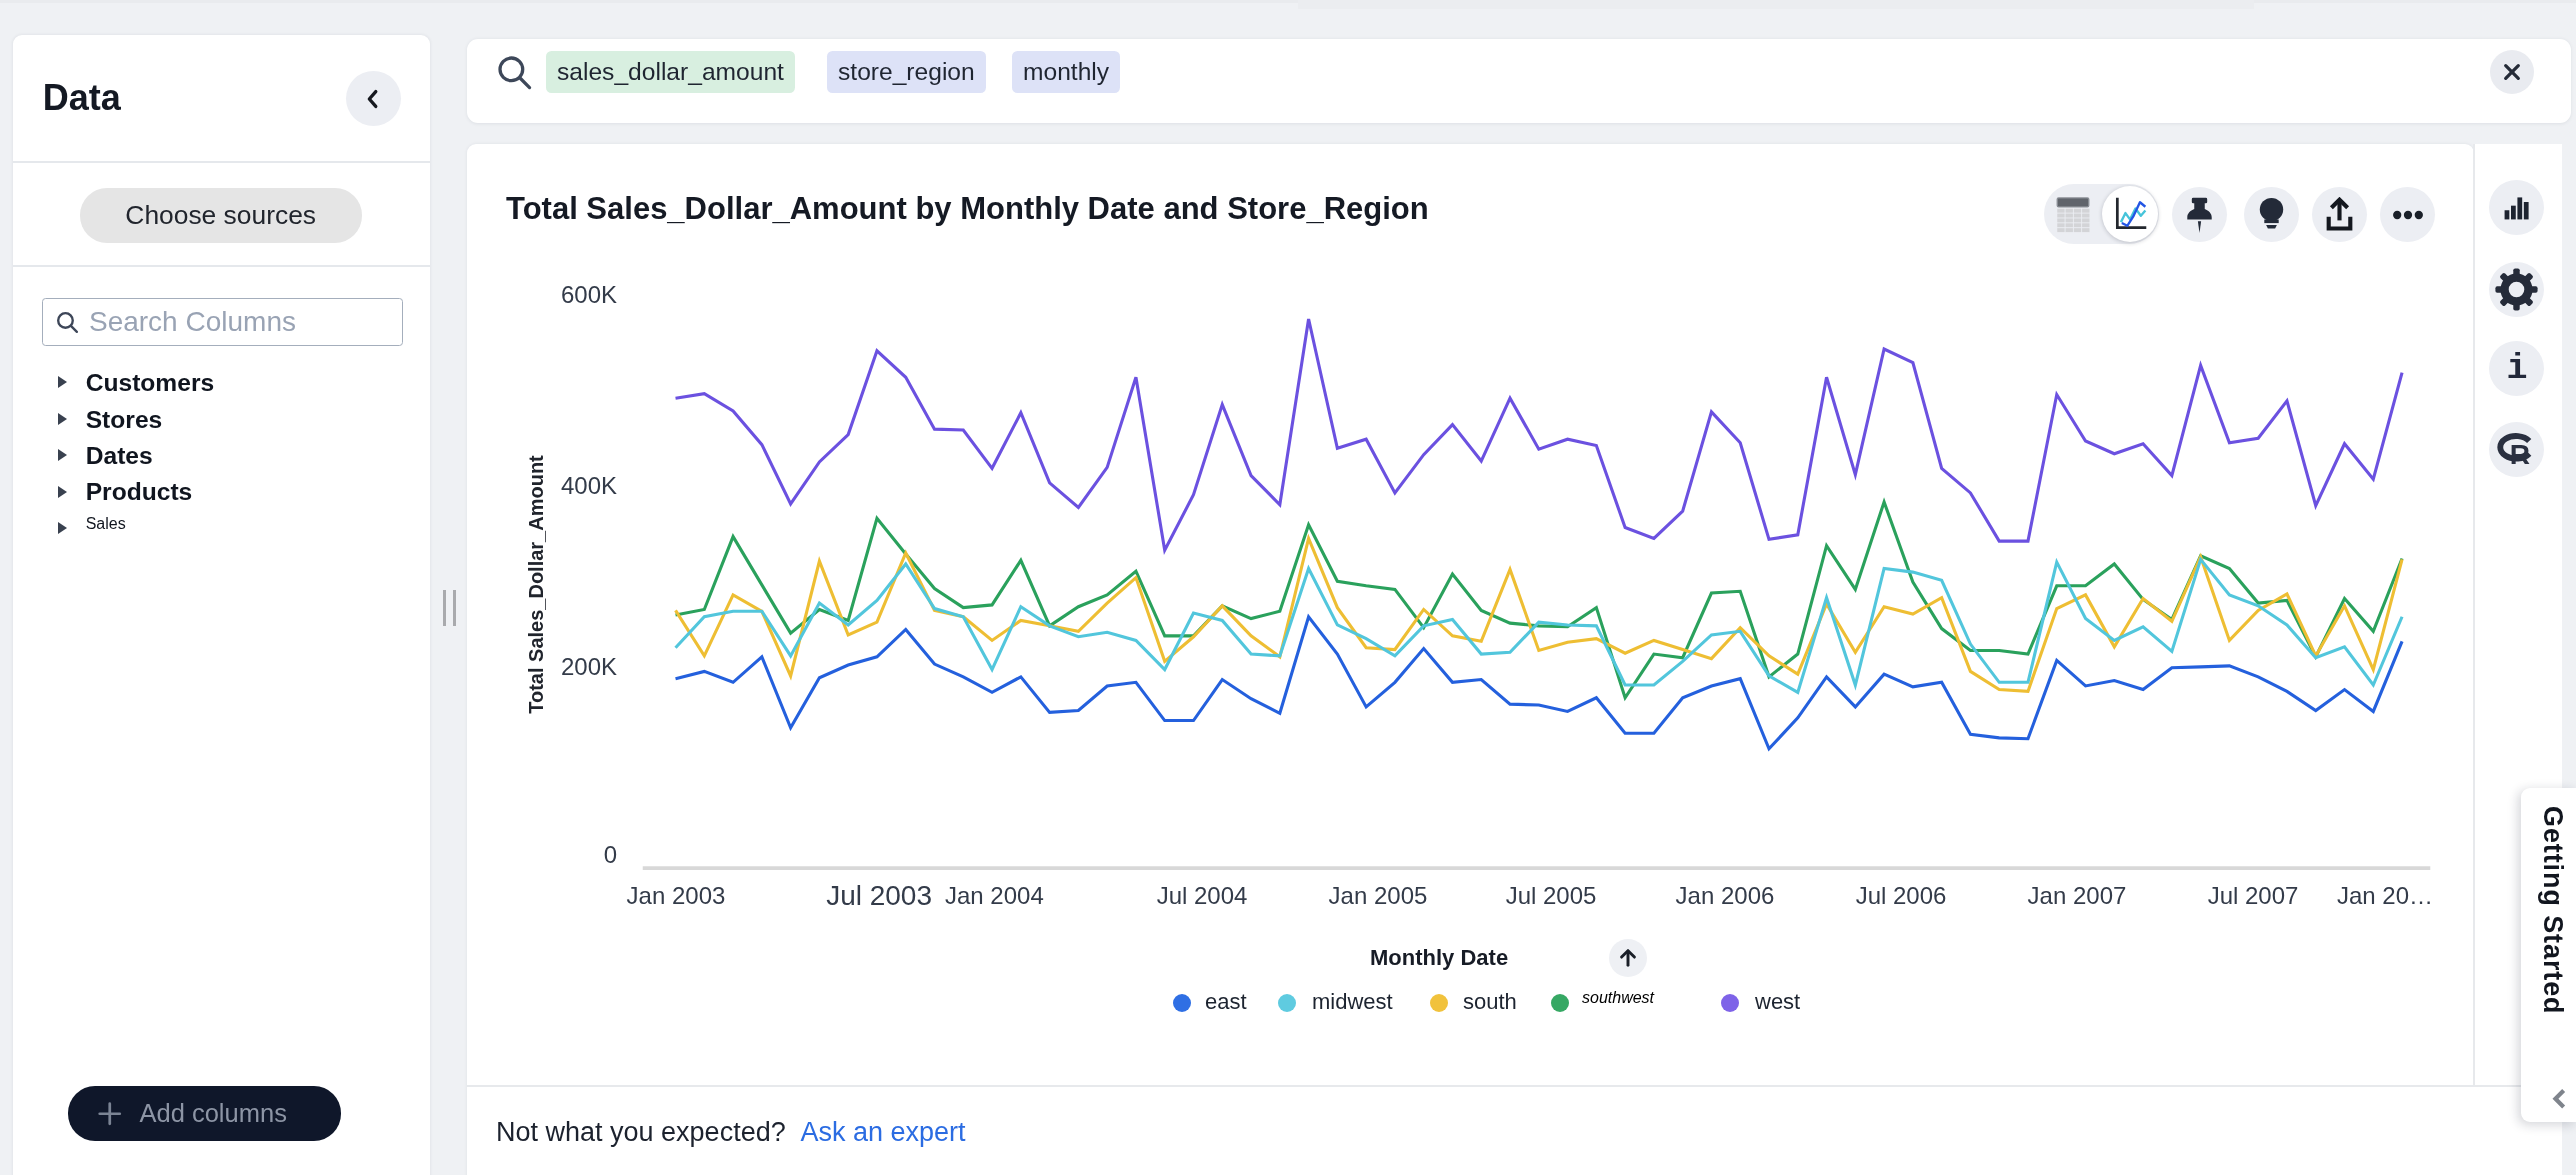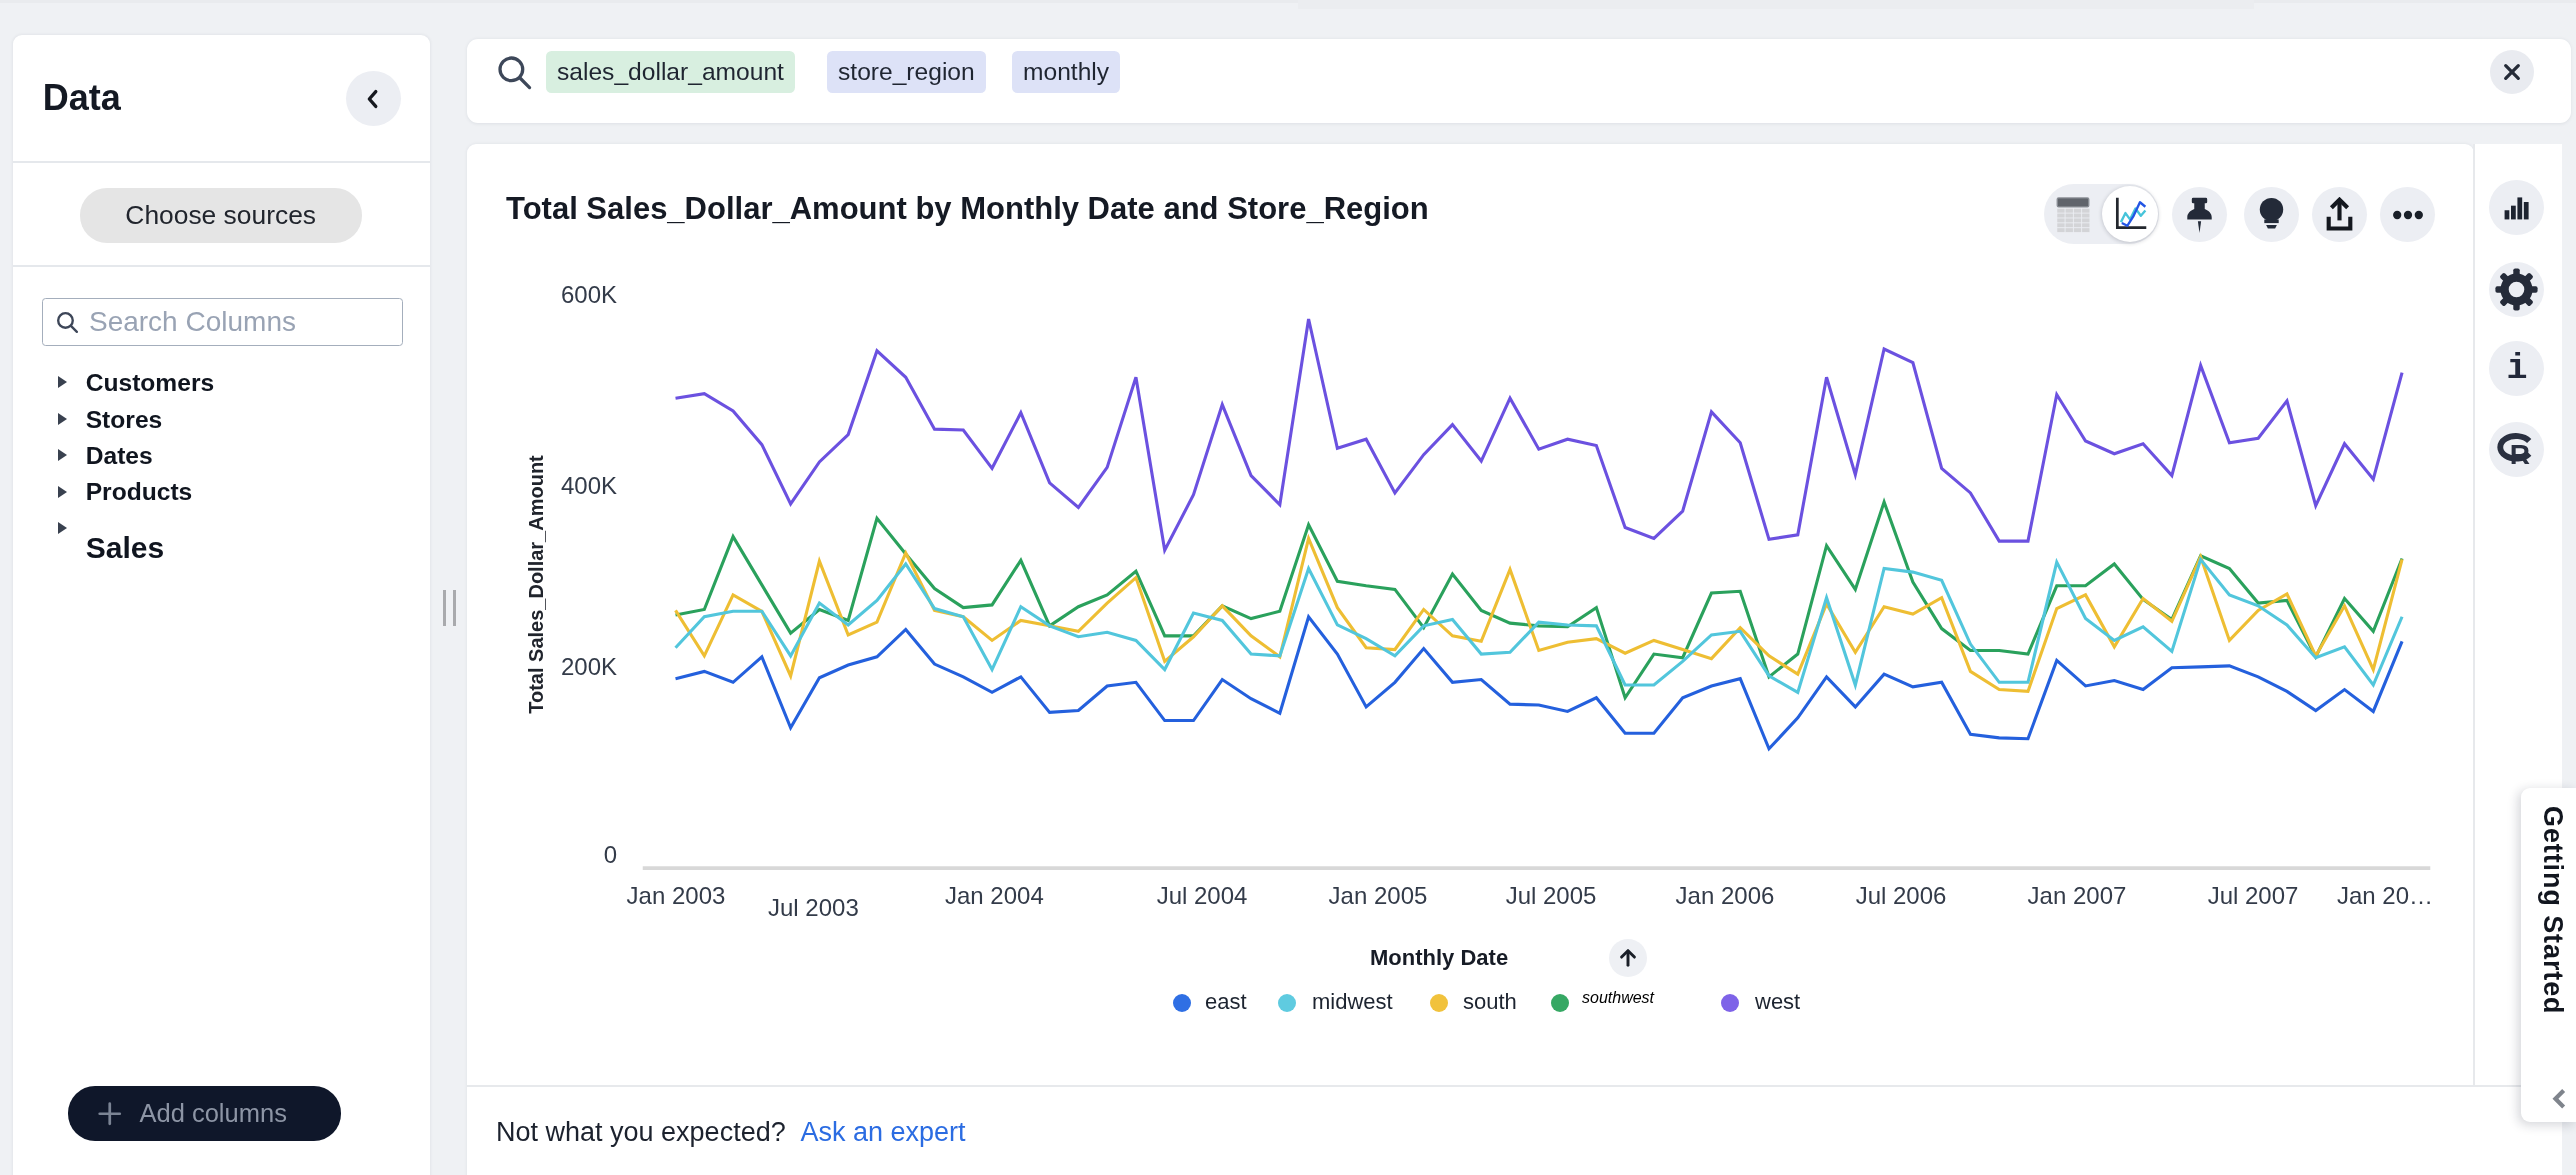--- a/index.html
+++ b/index.html
@@ -32,21 +32,21 @@
 
     <div class="abs" style="left:45px;top:341px;width:0;height:0;border-left:9px solid #39414f;border-top:6.4px solid transparent;border-bottom:6.4px solid transparent;"></div>
   <div class="abs" style="left:73px;top:334px;font-size:24.6px;font-weight:700;color:#10151f;">Customers</div>
   <div class="abs" style="left:45px;top:378px;width:0;height:0;border-left:9px solid #39414f;border-top:6.4px solid transparent;border-bottom:6.4px solid transparent;"></div>
   <div class="abs" style="left:73px;top:371px;font-size:24.6px;font-weight:700;color:#10151f;">Stores</div>
   <div class="abs" style="left:45px;top:414px;width:0;height:0;border-left:9px solid #39414f;border-top:6.4px solid transparent;border-bottom:6.4px solid transparent;"></div>
   <div class="abs" style="left:73px;top:407px;font-size:24.6px;font-weight:700;color:#10151f;">Dates</div>
   <div class="abs" style="left:45px;top:451px;width:0;height:0;border-left:9px solid #39414f;border-top:6.4px solid transparent;border-bottom:6.4px solid transparent;"></div>
   <div class="abs" style="left:73px;top:443px;font-size:24.6px;font-weight:700;color:#10151f;">Products</div>
   <div class="abs" style="left:45px;top:487px;width:0;height:0;border-left:9px solid #39414f;border-top:6.4px solid transparent;border-bottom:6.4px solid transparent;"></div>
-  <div class="abs" style="left:73px;top:496px;font-size:30px;font-weight:700;color:#10151f;">Sales</div>
+  <div class="abs" style="left:73px;top:480px;font-size:16px;font-weight:400;color:#10151f;">Sales</div>
 
   <div class="abs" style="left:55px;top:1051px;width:273px;height:55px;border-radius:27px;background:#0f172a;display:flex;align-items:center;">
     <svg style="margin-left:29px" width="25.5" height="25.5" viewBox="0 0 28 28">
         <line x1="14" y1="3" x2="14" y2="25" stroke="#7b8494" stroke-width="3" stroke-linecap="round"></line>
         <line x1="3" y1="14" x2="25" y2="14" stroke="#7b8494" stroke-width="3" stroke-linecap="round"></line>
       </svg>
     <span style="margin-left:17.3px;font-size:25.5px;color:#8d95a5;">Add columns</span>
   </div>
 </div>
 
@@ -130,21 +130,21 @@
         <circle cx="32" cy="20" r="4.6" fill="#1a2029"></circle>
       </svg>
     </div>
 
   <div class="abs" style="left:59px;top:137px;width:91px;text-align:right;font-size:24px;line-height:27px;color:#333b49;">600K</div>
   <div class="abs" style="left:59px;top:328px;width:91px;text-align:right;font-size:24px;line-height:27px;color:#333b49;">400K</div>
   <div class="abs" style="left:59px;top:509px;width:91px;text-align:right;font-size:24px;line-height:27px;color:#333b49;">200K</div>
   <div class="abs" style="left:59px;top:697px;width:91px;text-align:right;font-size:24px;line-height:27px;color:#333b49;">0</div>
   <div class="abs" style="left:-113px;top:429px;width:364px;text-align:center;font-size:20px;font-weight:700;color:#20242c;transform:rotate(-90deg);">Total Sales_Dollar_Amount</div>
   <div class="abs" style="left:127px;top:740px;width:164px;text-align:center;font-size:24px;line-height:24px;color:#333b49;">Jan 2003</div>
-  <div class="abs" style="left:301px;top:740px;width:164px;text-align:left;font-size:24px;line-height:24px;color:#333b49;margin-top:12px;">Jul 2003</div>
+  <div class="abs" style="left:301px;top:740px;width:164px;text-align:right;font-size:28px;line-height:24px;color:#333b49;">Jul 2003</div>
   <div class="abs" style="left:478px;top:740px;width:164px;text-align:left;font-size:24px;line-height:24px;color:#333b49;">Jan 2004</div>
   <div class="abs" style="left:653px;top:740px;width:164px;text-align:center;font-size:24px;line-height:24px;color:#333b49;">Jul 2004</div>
   <div class="abs" style="left:829px;top:740px;width:164px;text-align:center;font-size:24px;line-height:24px;color:#333b49;">Jan 2005</div>
   <div class="abs" style="left:1002px;top:740px;width:164px;text-align:center;font-size:24px;line-height:24px;color:#333b49;">Jul 2005</div>
   <div class="abs" style="left:1176px;top:740px;width:164px;text-align:center;font-size:24px;line-height:24px;color:#333b49;">Jan 2006</div>
   <div class="abs" style="left:1352px;top:740px;width:164px;text-align:center;font-size:24px;line-height:24px;color:#333b49;">Jul 2006</div>
   <div class="abs" style="left:1528px;top:740px;width:164px;text-align:center;font-size:24px;line-height:24px;color:#333b49;">Jan 2007</div>
   <div class="abs" style="left:1704px;top:740px;width:164px;text-align:center;font-size:24px;line-height:24px;color:#333b49;">Jul 2007</div>
   <div class="abs" style="left:1836px;top:740px;width:164px;text-align:center;font-size:24px;line-height:24px;color:#333b49;">Jan 20…</div>
 

